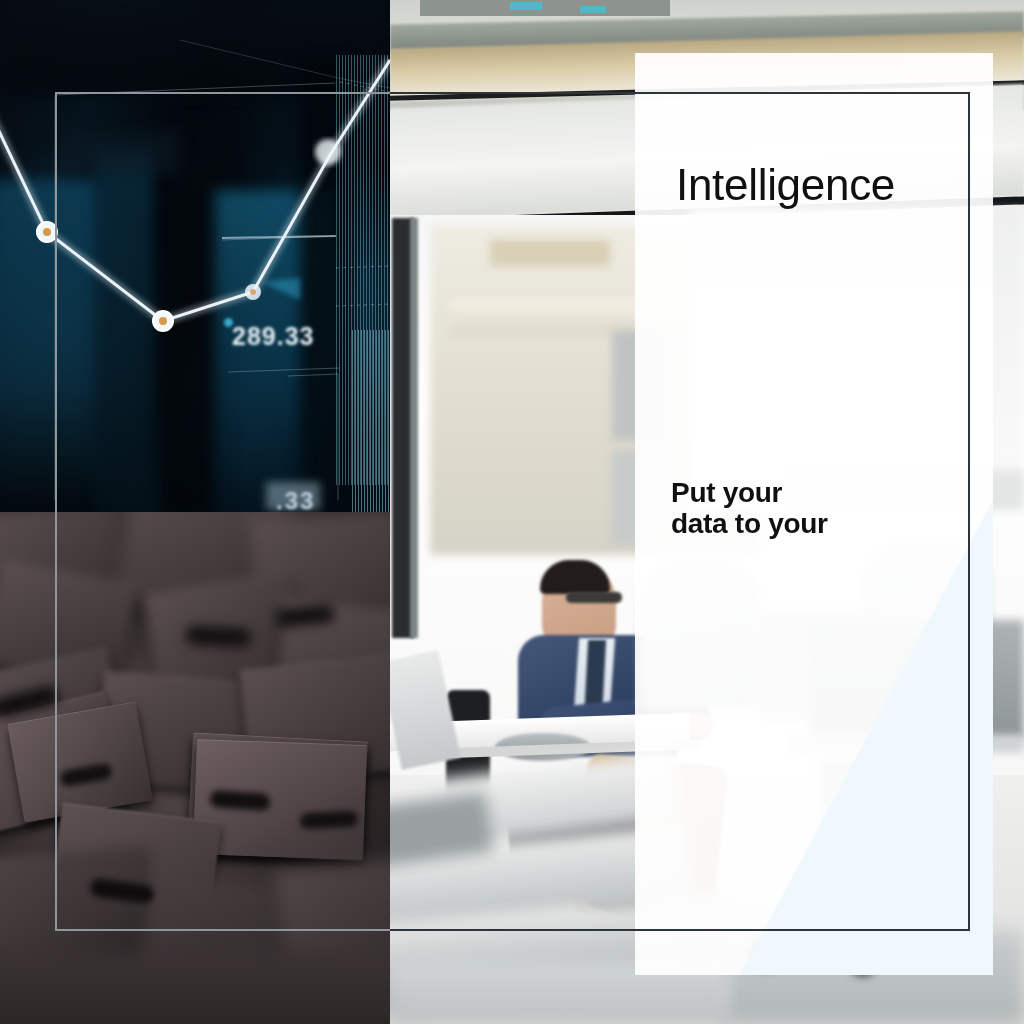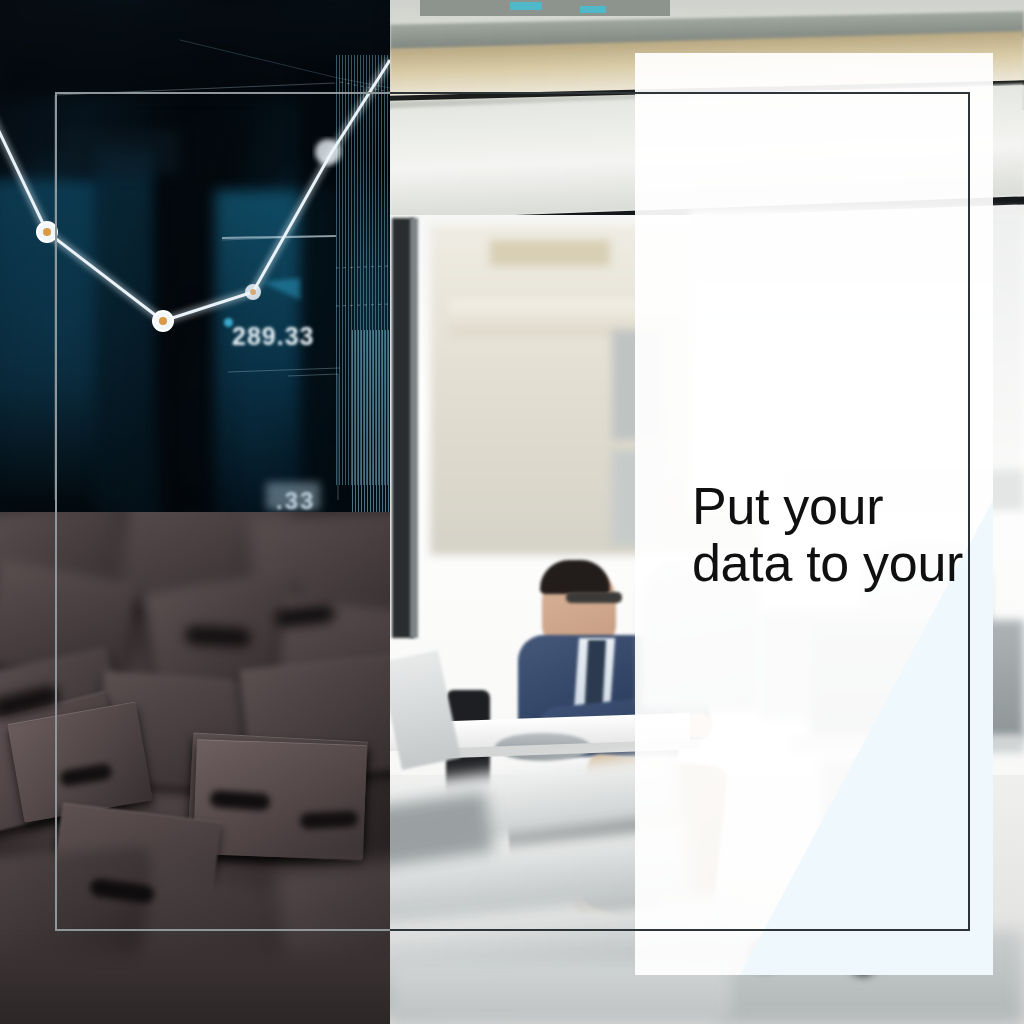--- a/index.html
+++ b/index.html
@@ -72,22 +72,22 @@
     position:absolute;left:635px;top:53px;width:358px;height:922px;
     background:rgba(255,255,255,.93);
   }
   .headline{
     position:absolute;left:41px;top:108px;width:300px;
     font-size:44px;line-height:1.08;font-weight:400;color:#101010;
     letter-spacing:-0.3px;
   }
   .headline span{display:block;}
   .subhead{
-    position:absolute;left:57px;top:425px;width:310px;
-    font-size:52px;line-height:1.1;font-weight:400;color:#101010;
+    position:absolute;left:36px;top:425px;width:310px;
+    font-size:28px;line-height:1.1;font-weight:700;color:#101010;
     letter-spacing:-0.3px;
   }
   .subhead span{display:block;}
 
   
   .blue-tri{
     position:absolute;left:740px;top:500px;width:253px;height:475px;
     background:#1295d8;
     clip-path:polygon(100% 0,100% 100%,0 100%);
   }
@@ -270,20 +270,21 @@
     <div class="of of-blur2" style="left:360px;top:940px;width:30px;height:30px;border-radius:50%;background:#2c2f31;"></div>
     <div class="of of-blur2" style="left:460px;top:950px;width:26px;height:26px;border-radius:50%;background:#34383a;"></div>
     <div class="of of-blur2" style="left:500px;top:935px;width:28px;height:28px;border-radius:50%;background:#2e3234;"></div>
     <div class="of of-blur3" style="left:0;top:960px;width:340px;height:64px;background:linear-gradient(180deg,#d2d6d6,#bcc0c1);"></div>
   </div>
 
   <div class="blue-tri"></div>
 
   <div class="white-panel">
     <div class="headline">
+      <span>Intelligence</span>
     </div>
     <div class="subhead">
       <span>Put your</span>
       <span>data to your</span>
     </div>
   </div>
 
   <div class="frame"></div>
   <div class="frame-light"></div>
 

